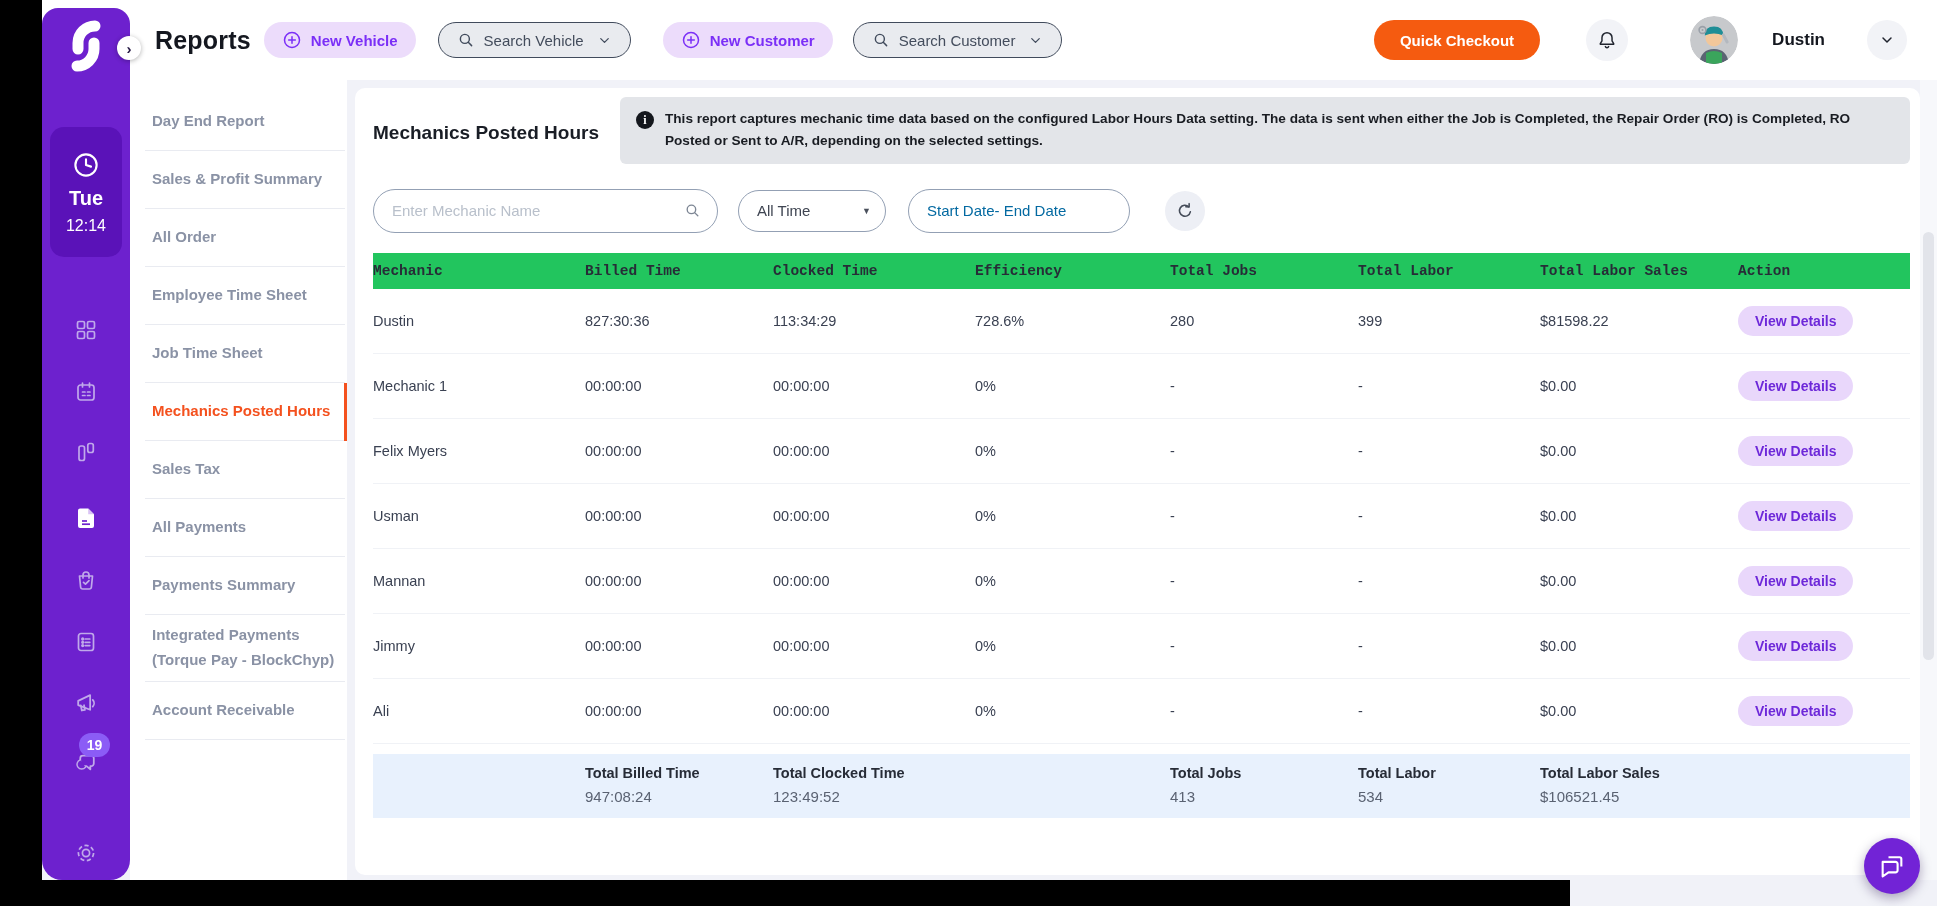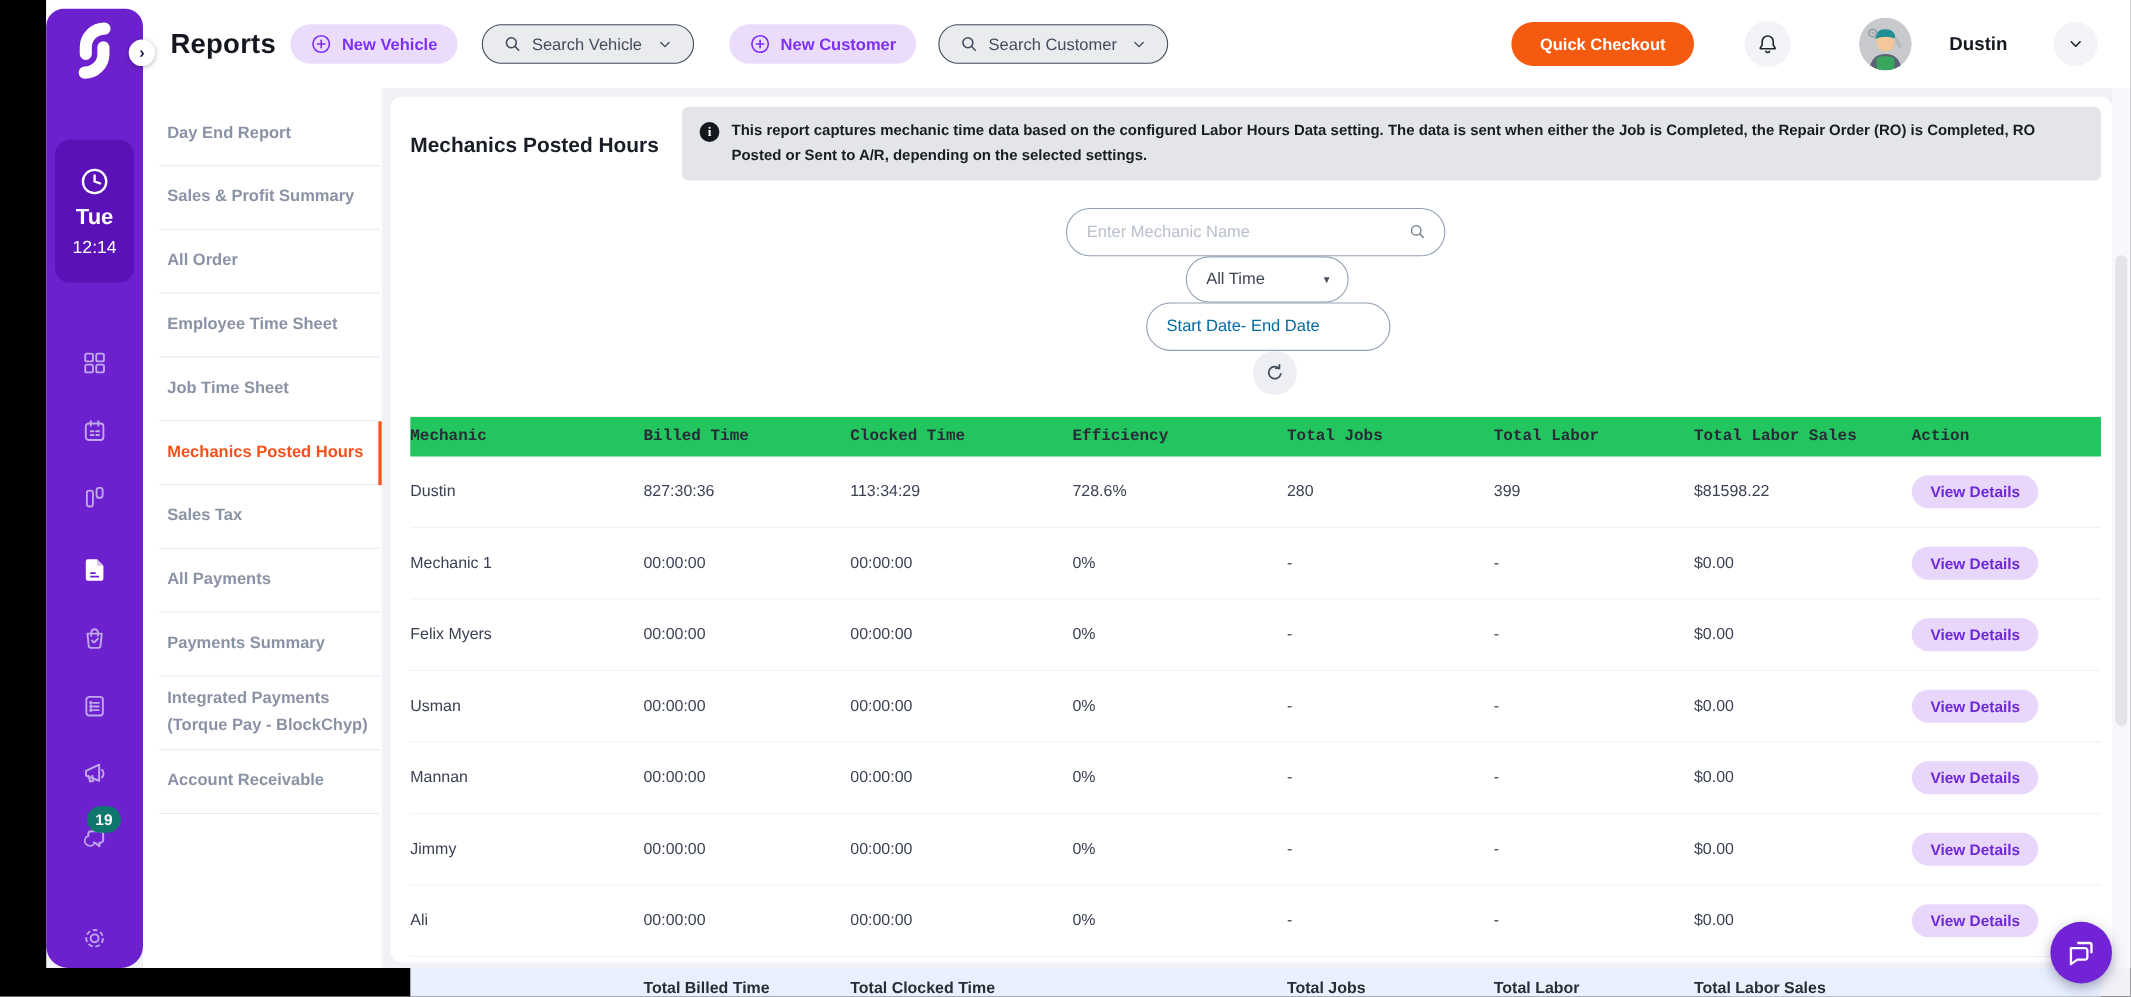--- a/index.html
+++ b/index.html
@@ -25,38 +25,38 @@
   .chev-wrap { margin-left:18px; width:40px; height:40px; }
 
   
   .rail { position:absolute; left:42px; top:8px; width:88px; height:872px; background:#6d21ce; border-radius:16px 16px 20px 20px; z-index:10; }
   .rail-logo { position:absolute; top:10px; left:0; width:88px; display:flex; justify-content:center; }
   .rail-toggle { position:absolute; right:-11px; top:28px; width:24px; height:24px; border-radius:50%; background:#fff; box-shadow:0 1px 5px rgba(0,0,0,.3); display:flex; align-items:center; justify-content:center; font-size:15px; font-weight:700; color:#241743; cursor:pointer; z-index:11; }
   .timebox { position:absolute; left:8px; top:119px; width:72px; height:130px; background:#5a12b8; border-radius:14px; display:flex; flex-direction:column; align-items:center; justify-content:center; gap:7px; color:#fff; }
   .timebox .day { font-size:20px; font-weight:700; }
   .timebox .time { font-size:16px; }
   .rail-ic { position:absolute; left:0; width:88px; display:flex; justify-content:center; cursor:pointer; }
-  .chat-badge { position:absolute; left:37px; top:725px; min-width:31px; height:24px; border-radius:12px; background:#0f766e; color:#fff; font-size:14px; font-weight:700; display:flex; align-items:center; justify-content:center; padding:0 7px; z-index:12; }
+  .chat-badge { position:absolute; left:37px; top:725px; min-width:31px; height:24px; border-radius:12px; background:#8b5cf6; color:#fff; font-size:14px; font-weight:700; display:flex; align-items:center; justify-content:center; padding:0 7px; z-index:12; }
 
   
   .sidenav { position:absolute; left:130px; top:80px; width:217px; height:800px; background:#fff; z-index:4; }
   .sidenav ul { list-style:none; padding-top:13px; }
   .sidenav li { position:relative; margin:0 2px 0 15px; min-height:58px; display:flex; align-items:center; border-bottom:1px solid #e9ebf1; padding:8px 10px 8px 7px; font-size:15px; font-weight:700; color:#8a92a5; cursor:pointer; line-height:1.65; }
   .sidenav li.active { color:#f4511e; }
   .sidenav li.active::after { content:""; position:absolute; right:-2px; top:0; bottom:-1px; width:3px; background:#f4511e; }
 
   
   .main-card { position:absolute; left:355px; top:88px; width:1565px; height:787px; background:#fff; border-radius:10px; padding:9px 10px 0 18px; z-index:3; }
   .title-row { display:flex; align-items:flex-start; }
   .report-title { width:247px; flex:none; padding-top:25px; font-size:19px; font-weight:700; color:#191d25; }
   .banner { flex:1; background:#e3e5e9; border-radius:6px; padding:11px 16px 12px; display:flex; gap:11px; align-items:flex-start; }
   .info-icon { width:18px; height:18px; border-radius:50%; background:#14171d; color:#fff; font-size:12px; font-weight:700; font-family:"Liberation Serif", serif; display:flex; align-items:center; justify-content:center; flex:none; margin-top:3px; }
   .banner-text { font-size:13.6px; font-weight:700; color:#191c22; line-height:1.6; }
 
-  .filters { display:flex; align-items:center; margin-top:25px;flex-direction:column; }
+  .filters { display:flex; align-items:center; margin-top:25px; }
   .f-box { border:1.5px solid #93a0b4; border-radius:22px; height:44px; display:flex; align-items:center; background:#fff; }
   .f-name { width:345px; padding:0 16px 0 18px; }
   .f-name input { border:none; outline:none; flex:1; font-size:15px; color:#3f4552; font-family:inherit; background:transparent; }
   .f-name input::placeholder { color:#b9c0cb; }
   .f-select { width:148px; height:42px; margin-left:20px; padding:0 14px 0 18px; justify-content:space-between; font-size:15px; color:#3f4552; cursor:pointer; }
   .f-select .caret { font-size:9px; color:#4a505c; }
   .f-date { width:222px; margin-left:22px; padding:0 18px; font-size:15px; color:#0369a1; }
   .refresh-btn { width:40px; height:40px; margin-left:35px; border-radius:50%; background:#edeff5; display:flex; align-items:center; justify-content:center; cursor:pointer; }
 
   .grid8 { display:grid; grid-template-columns:212px 188px 202px 195px 188px 182px 198px 1fr; }

